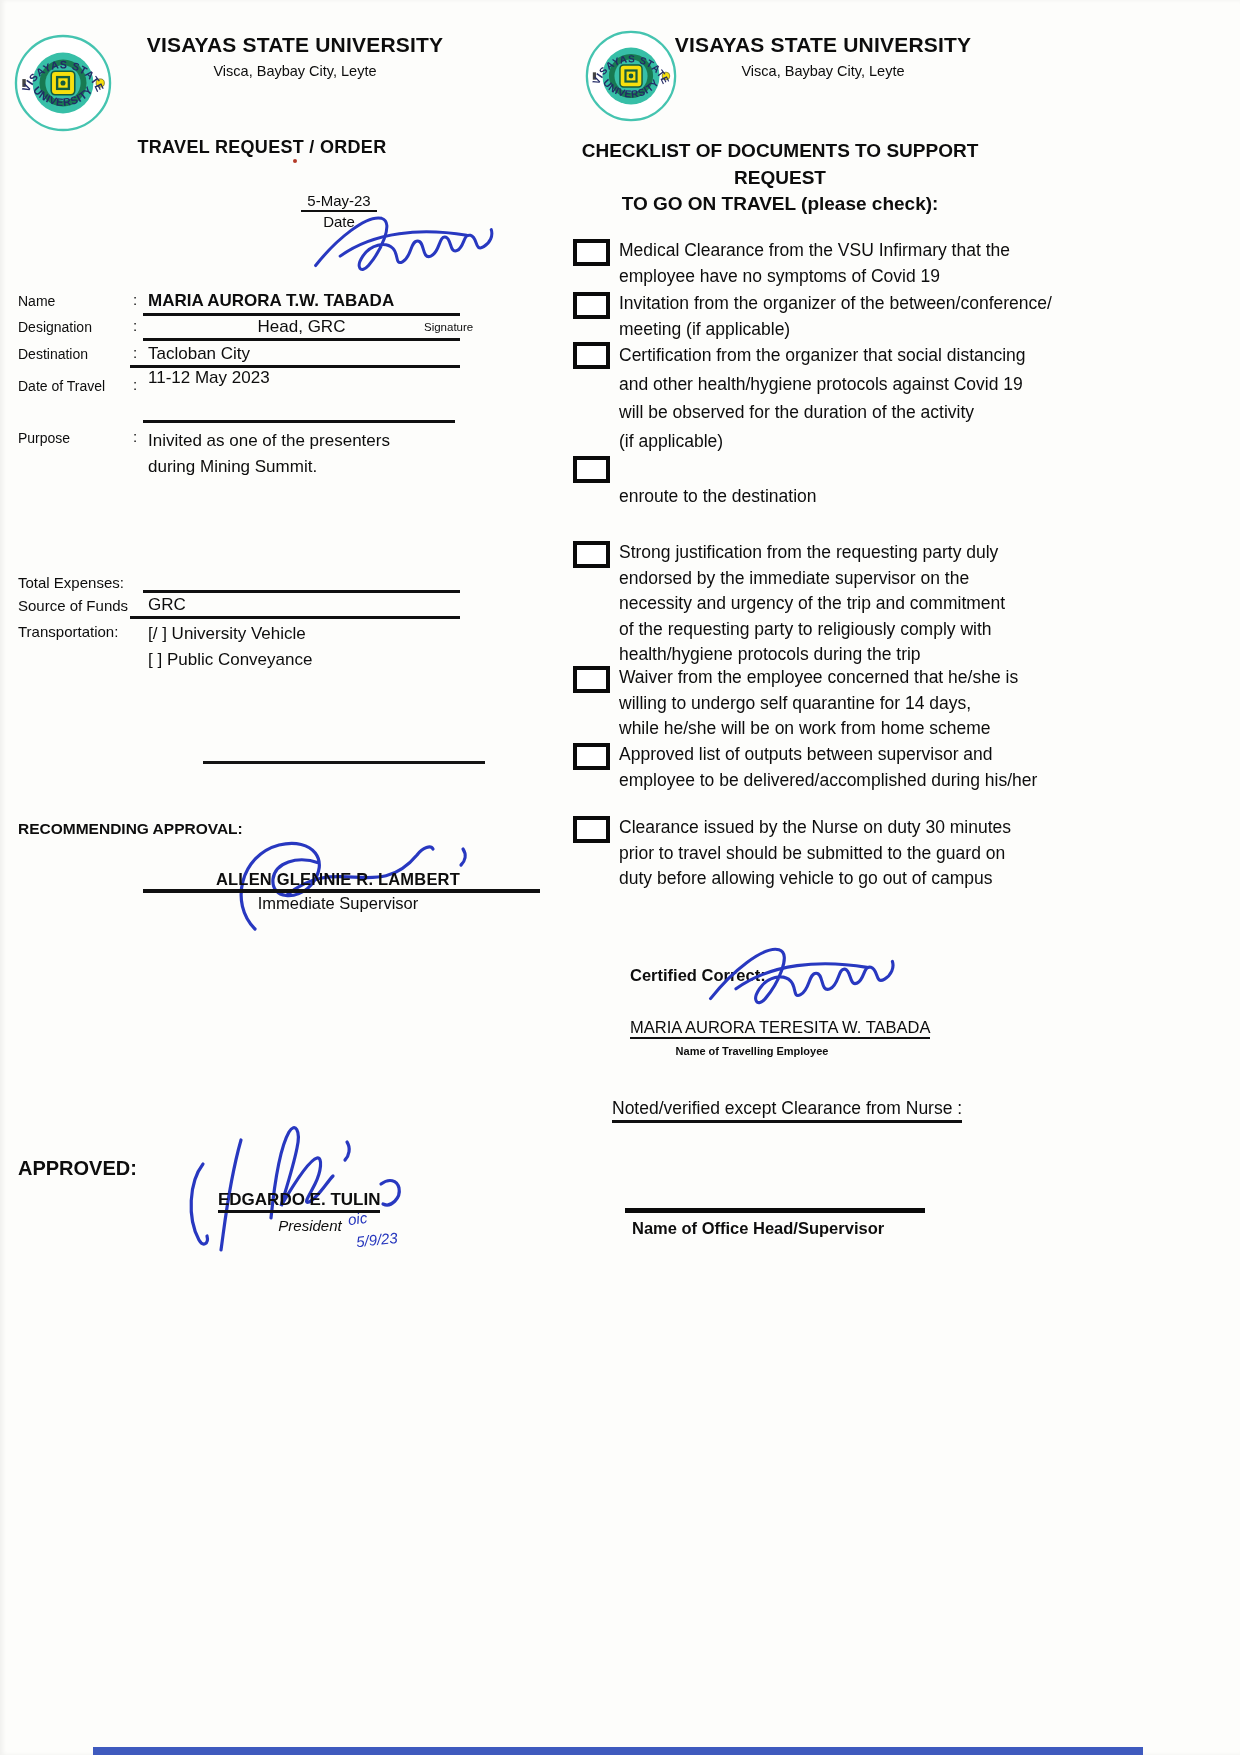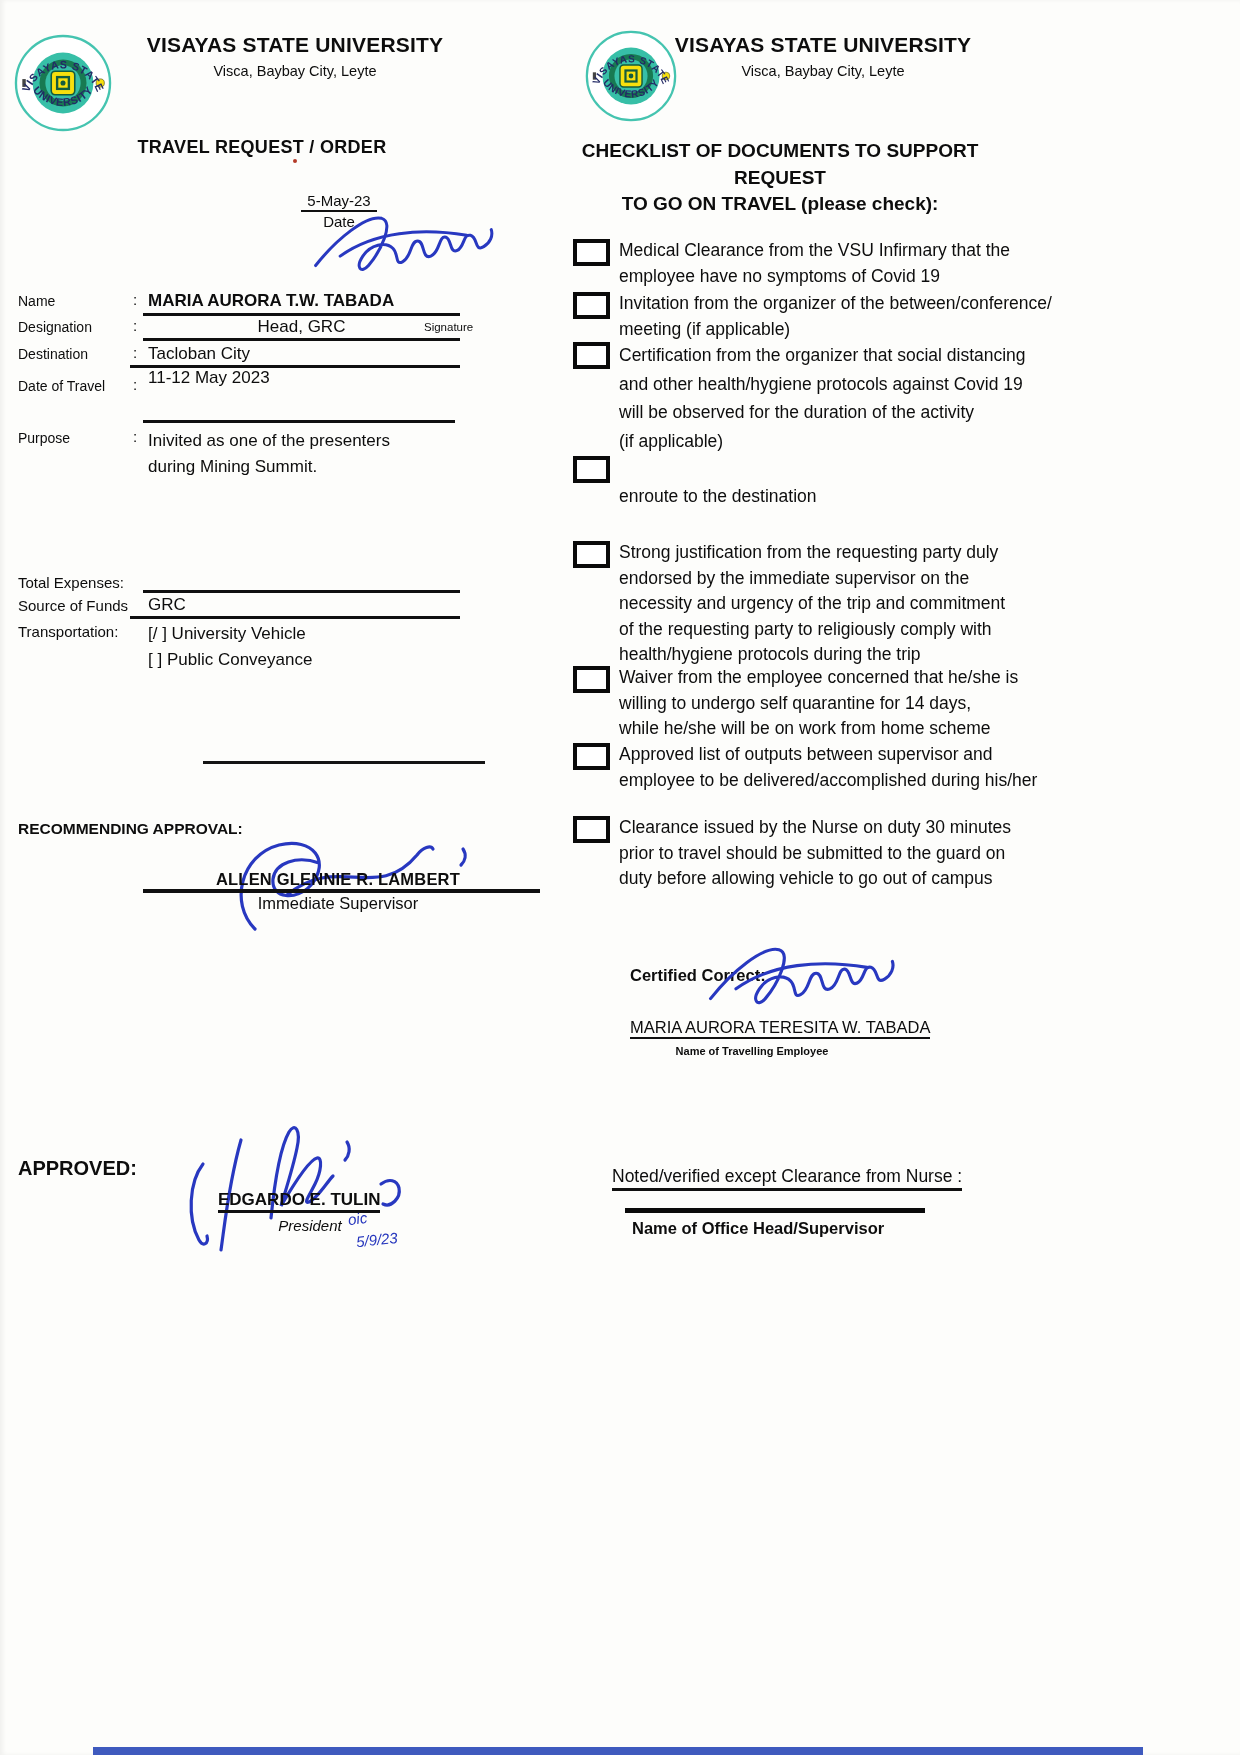--- a/index.html
+++ b/index.html
@@ -287,20 +287,20 @@
     <svg class="sig" viewBox="0 0 200 90" width="205" height="88">
       <path d="M8,62 C30,34 62,8 78,12 C92,16 76,48 64,62 C56,71 50,64 58,52 C66,40 82,36 90,44 C96,50 92,62 100,58 C110,53 108,36 116,36 C124,36 120,56 130,52 C140,48 138,30 146,32 C152,34 150,50 158,46 C166,42 164,28 172,30 C180,32 176,48 186,42 C193,38 196,30 194,24"></path>
       <path d="M34,52 C70,26 120,22 168,30"></path>
     </svg>
   </div>
   <div class="abs empname" style="left:630px;top:1018px">
     <span>MARIA AURORA TERESITA W. TABADA</span>
   </div>
   <div class="abs ctr empcap" style="left:612px;top:1045px;width:280px">Name of Travelling Employee</div>
 
-  <div class="abs noted" style="left:612px;top:1166px">
+  <div class="abs noted" style="left:612px;top:1098px">
     <span>Noted/verified except Clearance from Nurse :</span>
   </div>
   <div class="thickline" style="left:625px;top:1208px;width:300px"></div>
   <div class="abs officecap" style="left:632px;top:1219px">Name of Office Head/Supervisor</div>
 
   <div class="bottombar"></div>
 </div>
 
 </body></html>

